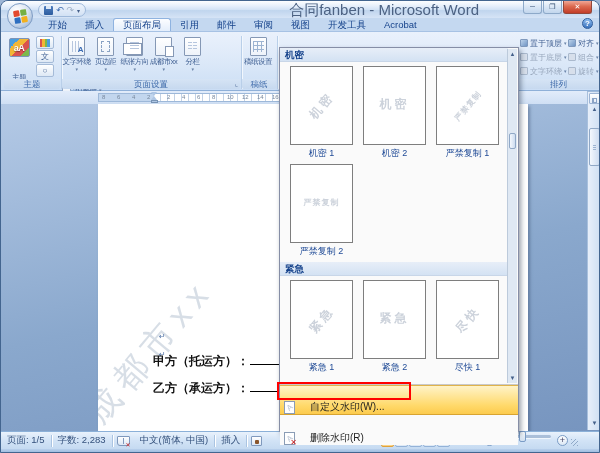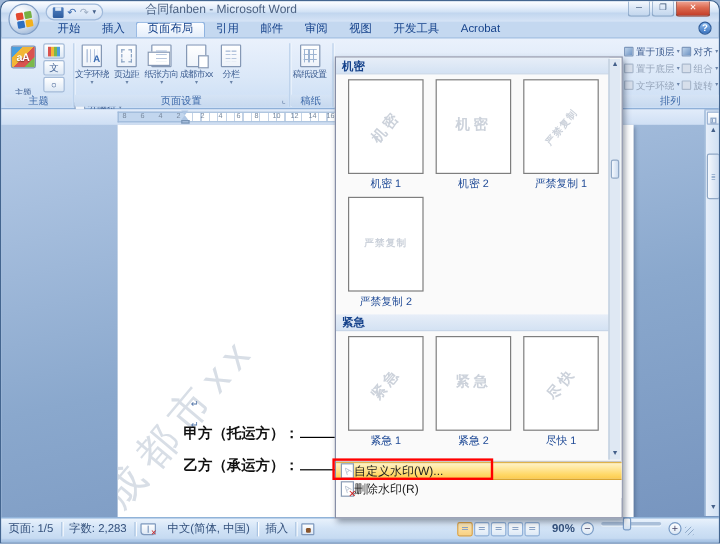--- a/index.html
+++ b/index.html
@@ -3,21 +3,21 @@
 <meta charset="utf-8">
 <style>
 *{margin:0;padding:0;box-sizing:border-box}
 html,body{background:#9eb6d6}
 .win{position:relative;width:600px;height:453px;font-family:"Liberation Sans","DejaVu Sans",sans-serif;
   border:1px solid #43658f;border-radius:8px 8px 0 0;overflow:hidden;background:#c4d8f0;
   -webkit-font-smoothing:antialiased}
 
 .titlebar{position:absolute;top:0;left:0;right:0;height:17px;
   background:linear-gradient(#fdfeff,#e6effb 30%,#cfe0f4 55%,#c0d5ee 56%,#d6e4f6)}
-.title-text{position:absolute;top:0;left:120px;right:120px;text-align:left;font-size:10px;color:#4c6283;white-space:nowrap;overflow:hidden}
+.title-text{position:absolute;top:0;left:120px;right:120px;text-align:right;font-size:15px;color:#4c6283;white-space:nowrap;overflow:hidden}
 .office-btn{position:absolute;top:2px;left:6px;width:26px;height:26px;border-radius:50%;z-index:31;
   background:radial-gradient(circle at 35% 28%,#ffffff,#dbe5f2 48%,#9db6d6 85%);border:1px solid #7e9cc4;overflow:hidden}
 .orb-grid{position:absolute;left:6px;top:6px;width:13px;height:13px;transform:rotate(-10deg)}
 .orb-sq{position:absolute;width:6px;height:6px;border-radius:1px}
 .orb-sq.r{left:0;top:0;background:#e2492f}.orb-sq.g{left:7px;top:0;background:#76b043}
 .orb-sq.b{left:0;top:7px;background:#2e6fc0}.orb-sq.y{left:7px;top:7px;background:#f3b01c}
 .qat{position:absolute;left:37px;top:2px;height:14px;display:flex;align-items:center;gap:3px;padding:0 5px;
   background:linear-gradient(#eef4fc,#d2e1f4);border:1px solid #9fb9da;border-radius:7px}
 .qat-ic{font-size:9px;line-height:10px;color:#3d6cb0}
 .qat-ic.dim{color:#9fb0c6}
@@ -122,21 +122,21 @@
 .gthumb{width:63px;height:79px;margin:0 auto;background:#fff;border:1px solid #7e7e7e;position:relative;overflow:hidden}
 .gwm{position:absolute;left:50%;top:50%;color:#ccd2db;white-space:nowrap;font-weight:bold}
 .gwm.diagonal{transform:translate(-50%,-50%) rotate(-50deg)}
 .gwm.horizontal{transform:translate(-50%,-60%)}
 .gcap{text-align:center;font-size:9px;color:#1f4a96;margin-top:2px;white-space:nowrap}
 .panel-scroll{position:absolute;top:1px;right:1px;width:10px;height:334px;background:#dfe8f3;border-left:1px solid #bccadb}
 .ps-arrow{height:10px;text-align:center;font-size:6px;color:#44608a;line-height:10px}
 .ps-thumb{position:absolute;left:1px;right:1px;top:84px;height:16px;border:1px solid #90a8c6;border-radius:2px;background:linear-gradient(90deg,#f4f8fd,#cddcf0)}
 .ps-down{position:absolute;bottom:0;left:0;right:0}
 .panel-menu{position:absolute;left:0;right:0;top:336px;border-top:1px solid #c9c9c9;background:#fafafa}
-.mitem{height:15px;display:flex;align-items:center;gap:0;padding-left:4px;font-size:10px;color:#1e1e1e;cursor:pointer;white-space:nowrap}
+.mitem{height:30px;display:flex;align-items:flex-end;gap:15px;padding-left:4px;font-size:10px;color:#1e1e1e;cursor:pointer;white-space:nowrap}
 .mitem.highlighted{background:linear-gradient(#fff3c8,#ffd96a 70%,#fccb4e);border-top:1px solid #e0b34a;border-bottom:1px solid #d8a431}
 .mitem.disabled{color:#9a9a9a;cursor:default}
 .micon{width:11px;height:13px;background:#fff;border:1px solid #8a9cb5;position:relative;flex:none;overflow:visible}
 .micon::before{content:"A";position:absolute;left:2px;top:1px;font-size:8px;color:#b9c3d2;transform:rotate(-40deg)}
 .micon.remove::after{content:"\2715";position:absolute;right:-3px;bottom:-3px;font-size:8px;font-weight:bold;color:#cc2222}
 .micon.gray{background:#eee;border-color:#b3b3b3}
 .annotation{position:absolute;left:276px;top:381px;width:134px;height:18px;border:2px solid #ff0000;z-index:60}
 
 .statusbar{position:absolute;top:430px;left:0;right:0;height:18px;display:flex;align-items:center;
   background:linear-gradient(#e9f2fc,#d2e3f6 50%,#c5daf1);border-top:1px solid #8bb0d8;font-size:9.5px;color:#34517c}

